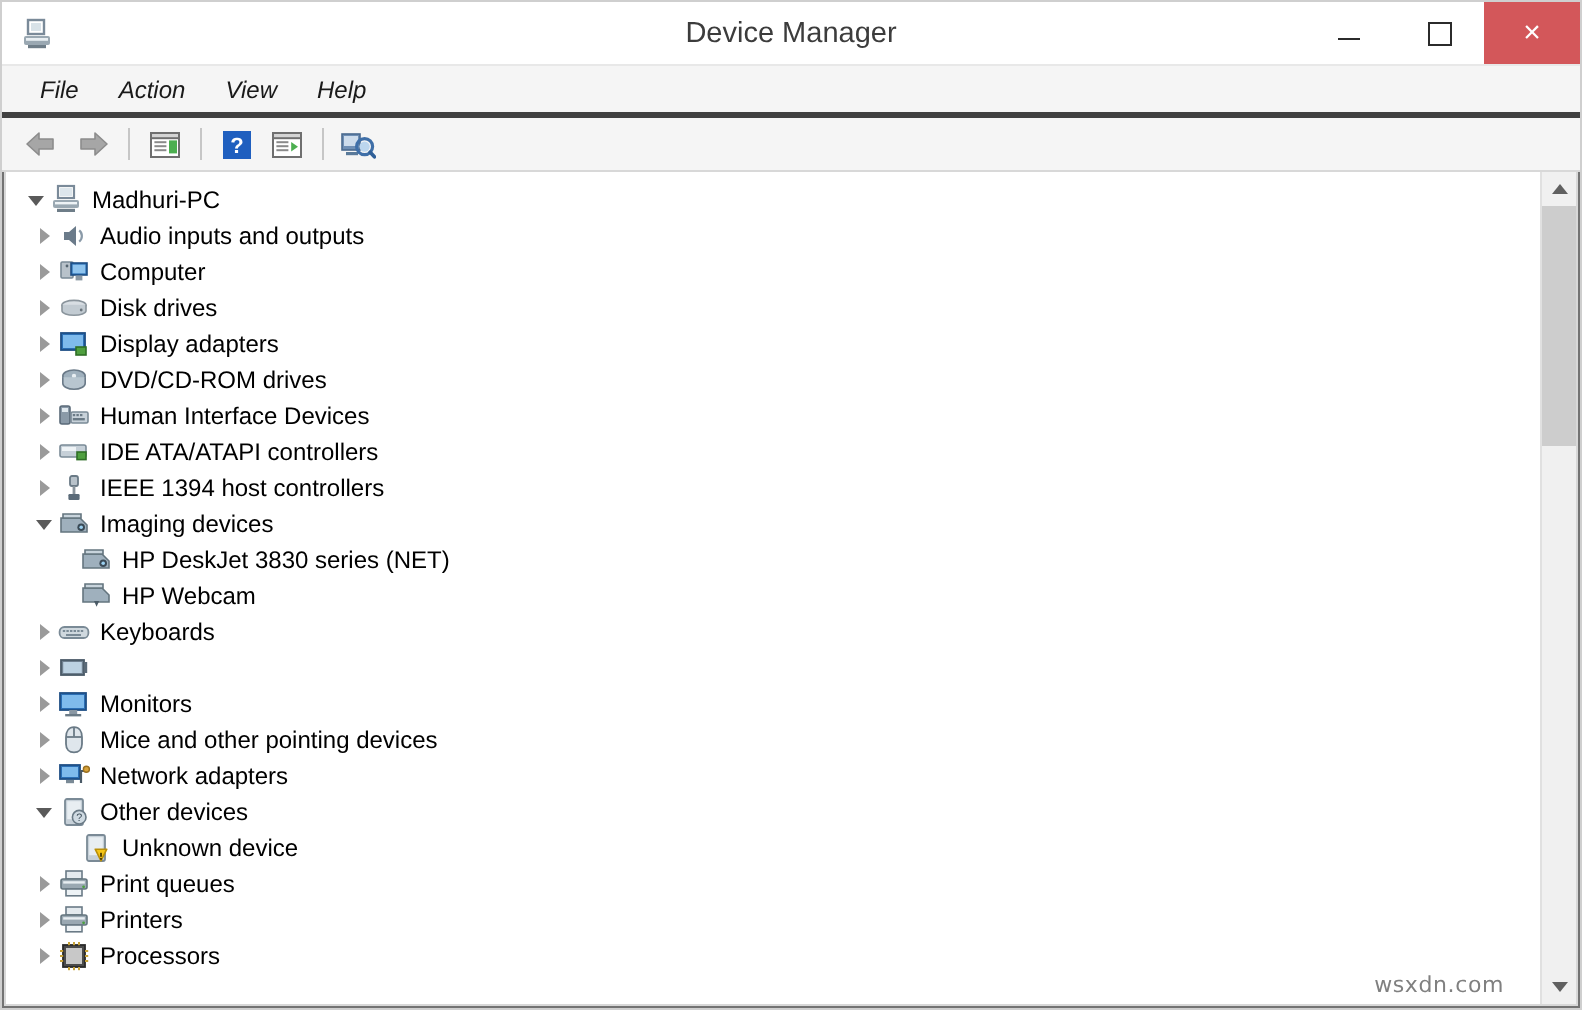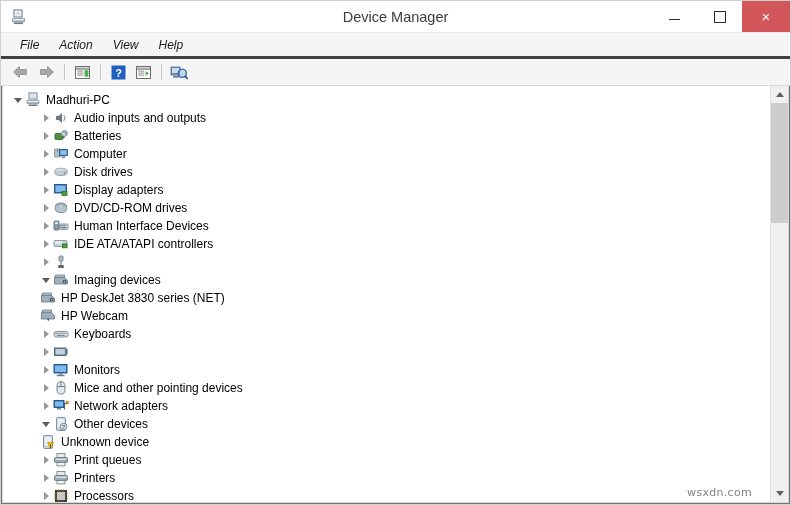--- a/index.html
+++ b/index.html
@@ -105,21 +105,21 @@
     border-top:5px solid #5a5a5a;
     border-bottom:0;
   }
   .ico{
     width:16px;height:16px;flex:0 0 auto;margin-right:5px;
     position:relative;
   }
   .label{flex:0 0 auto;}
   
   .lvl0{padding-left:8px;}
-  .lvl1{padding-left:36px;}
+  .lvl1{padding-left:12px;}
   .lvl2{padding-left:23px;}
   
   .scrollbar{
     width:17px;flex:0 0 auto;
     background:#f0f0f0;
     border-left:1px solid #e0e0e0;
     display:flex;flex-direction:column;
   }
   .sb-arrow{
     height:17px;display:flex;align-items:center;justify-content:center;
@@ -256,32 +256,20 @@
               <path d="M3 6 L3 10 L5.5 10 L9 13 L9 3 L5.5 6 Z" fill="#6b7b8a"></path>
               <path d="M10.6 5.2 A3.6 3.6 0 0 1 10.6 10.8" fill="none" stroke="#8a9aa8" stroke-width="1.1"></path>
             </svg></span>
           <span class="label">Audio inputs and outputs</span>
         </div>
         <div class="row lvl1">
           <span class="twisty">
             <i></i>
           </span>
           <span class="ico"><svg width="16" height="16" viewBox="0 0 16 16">
-              <rect x="2" y="5.5" width="8" height="6" rx="1" fill="#4f8f3f" stroke="#2f5f26" stroke-width="0.8"></rect>
-              <rect x="10" y="7" width="1.6" height="3" fill="#2f5f26"></rect>
-              <circle cx="11.4" cy="5.4" r="3" fill="#c9d4dc" stroke="#7a8a96" stroke-width="0.8"></circle>
-              <path d="M10 4 L13 4 L13 7" fill="none" stroke="#6a7a86" stroke-width="0.9"></path>
-            </svg></span>
-          <span class="label">Batteries</span>
-        </div>
-        <div class="row lvl1">
-          <span class="twisty">
-            <i></i>
-          </span>
-          <span class="ico"><svg width="16" height="16" viewBox="0 0 16 16">
               <rect x="1.5" y="3" width="6" height="8" rx="0.6" fill="#b8c2ca" stroke="#7a8a96" stroke-width="0.8"></rect>
               <circle cx="4.5" cy="5" r="0.7" fill="#556570"></circle>
               <rect x="6.5" y="3.5" width="8" height="6" fill="#2b6fb5" stroke="#1f4f85" stroke-width="0.8"></rect>
               <rect x="7.3" y="4.3" width="6.4" height="4.4" fill="#8fc4ee"></rect>
               <rect x="8.8" y="9.8" width="3.4" height="2.4" fill="#8a98a4"></rect>
             </svg></span>
           <span class="label">Computer</span>
         </div>
         <div class="row lvl1">
           <span class="twisty">
@@ -344,20 +332,21 @@
         </div>
         <div class="row lvl1">
           <span class="twisty">
             <i></i>
           </span>
           <span class="ico"><svg width="16" height="16" viewBox="0 0 16 16">
               <rect x="6" y="2" width="4" height="5" rx="1" fill="#b8c2ca" stroke="#6a7a86" stroke-width="0.9"></rect>
               <rect x="7.3" y="7" width="1.4" height="4" fill="#8a949c"></rect>
               <rect x="5.2" y="11" width="5.6" height="3" rx="0.6" fill="#5a6a78"></rect>
             </svg></span>
+          <span class="label">IEEE 1394 host controllers</span>
         </div>
         <div class="row lvl1">
           <span class="twisty open">
             <i></i>
           </span>
           <span class="ico"><svg width="16" height="16" viewBox="0 0 16 16">
               <path d="M1.5 5 L11 5 L14.5 8.5 L14.5 12 L1.5 12 Z" fill="#9fb0bd" stroke="#64757f" stroke-width="0.8"></path>
               <path d="M2.5 3 L11.5 3 L11.5 5 L2.5 5 Z" fill="#c8d4dc" stroke="#64757f" stroke-width="0.8"></path>
               <circle cx="11.6" cy="9.6" r="1.9" fill="#3a4a56"></circle>
               <circle cx="11.6" cy="9.6" r="0.9" fill="#9ad0f0"></circle>

